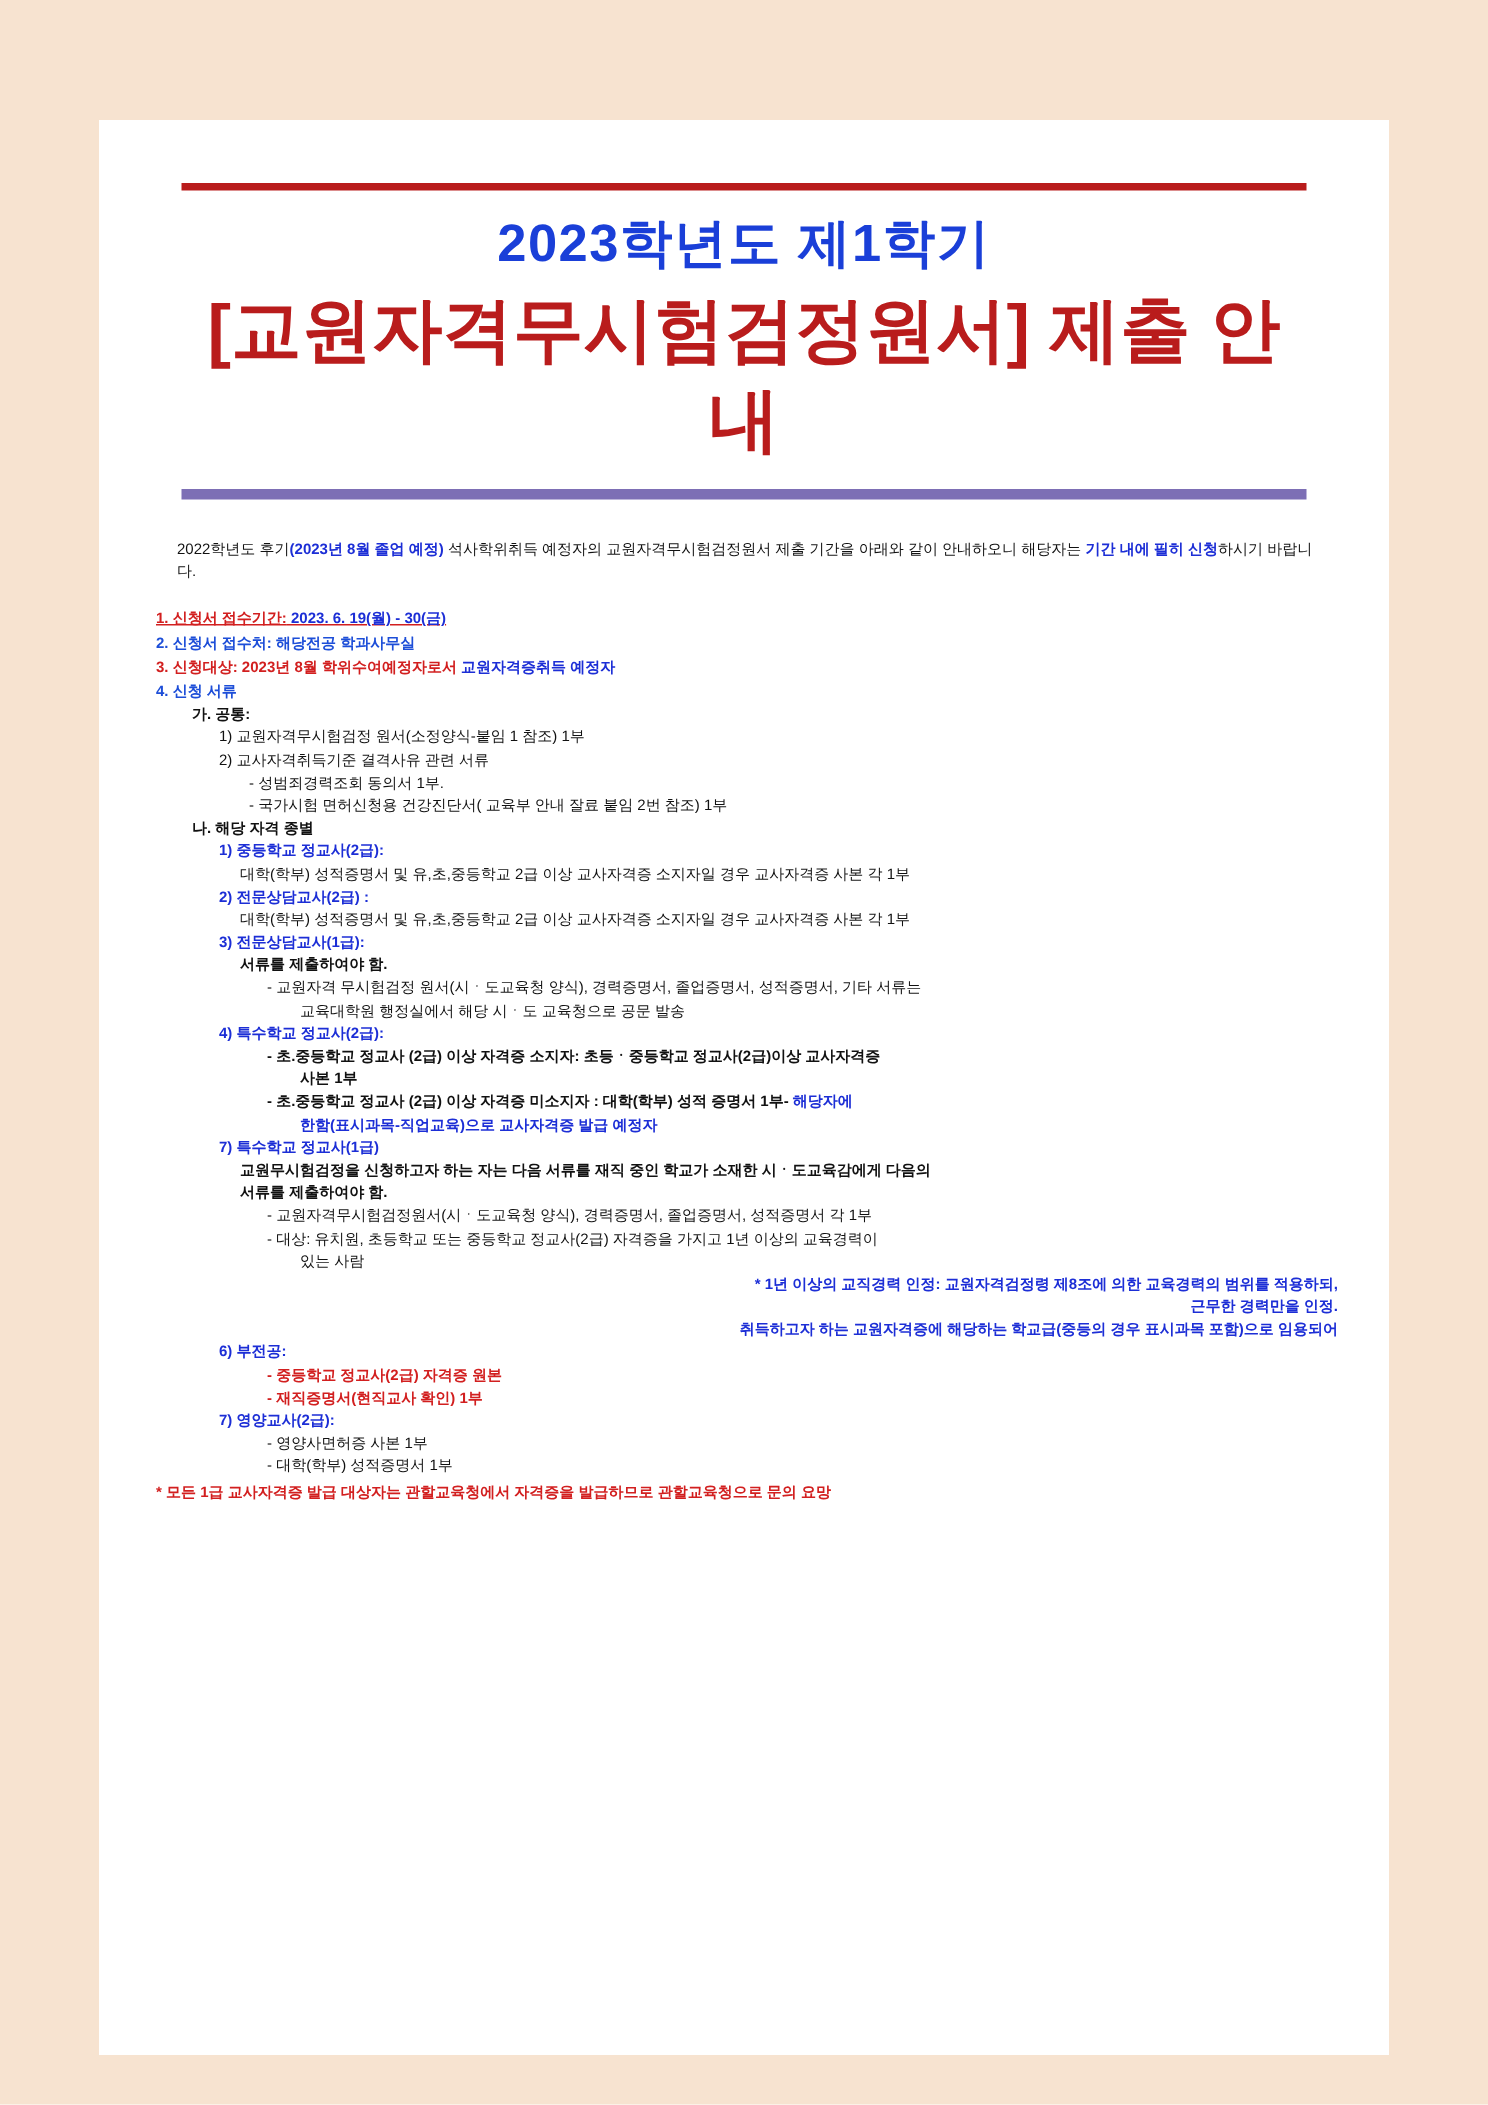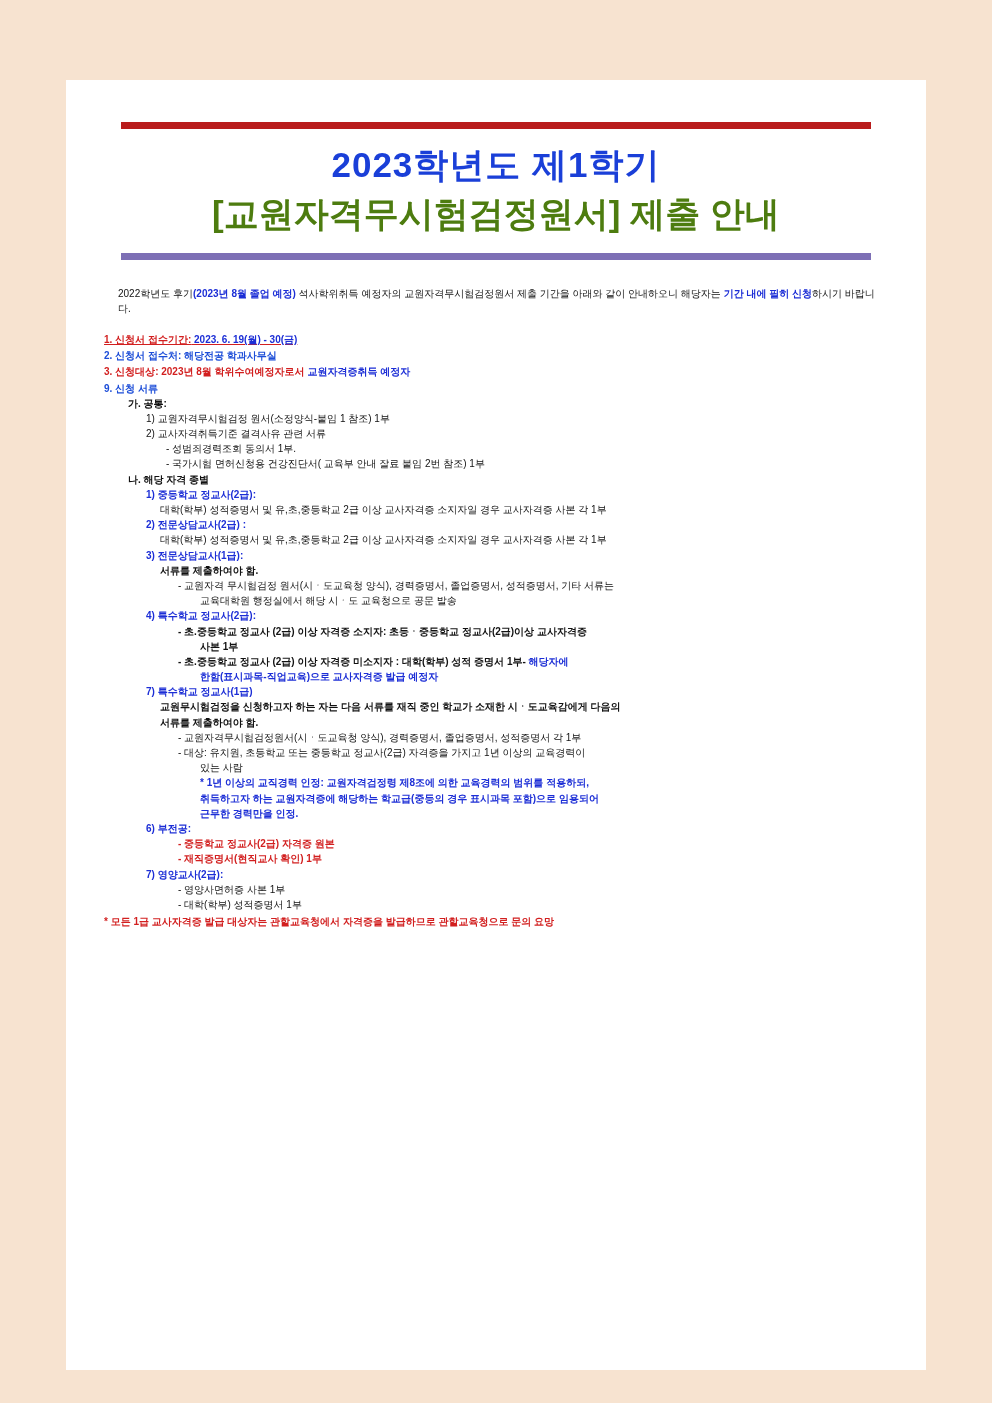--- a/index.html
+++ b/index.html
@@ -17,36 +17,36 @@
     position: absolute;
     left: 66px;
     top: 80px;
     width: 860px;
     height: 1290px;
     background: #ffffff;
     box-sizing: border-box;
   }
   .title-block {
     margin: 42px 55px 0 55px;
-    border-top: 7px solid #b91c1c;
+    border-top: 5px solid #b91c1c;
     border-bottom: 7px solid #7d6fb5;
     padding: 14px 0 16px 0;
     text-align: center;
   }
   .title-line1 {
     font-size: 35px;
     font-weight: bold;
     color: #1a3fd8;
     letter-spacing: 1px;
     line-height: 1.28;
   }
   .title-line2 {
-    font-size: 35px;
-    font-weight: bold;
-    color: #4d7c0f;
+    font-size: 47px;
+    font-weight: bold;
+    color: #b91c1c;
     letter-spacing: 0px;
     line-height: 1.28;
     margin-top: 4px;
   }
   .body-area {
     margin: 0 34px;
     padding-top: 26px;
     font-size: 10px;
     color: #111111;
     line-height: 1.52;
@@ -110,20 +110,21 @@
   }
   .note-star {
     padding-left: 4px;
     color: #d21f1f;
     font-weight: bold;
     margin-top: 2px;
   }
   .star-blue {
     color: #1c2ed6;
     font-weight: bold;
+    text-align: right;
   }
   .ind-cont {
     padding-left: 60px;
   }
   .ind-cont2 {
     padding-left: 78px;
   }
   .ind-cont3 {
     padding-left: 100px;
   }
@@ -147,21 +148,21 @@
     <div class="lvl1 red underline">
       <span>1. 신청서 접수기간:</span><span class="blue"> 2023. 6. 19(월) - 30(금)</span>
     </div>
 
     <div class="lvl1 black">2. 신청서 접수처:  해당전공 학과사무실</div>
 
     <div class="lvl1 red">
       <span>3. 신청대상</span><span class="blk">: 2023년 8월 학위수여예정자로서 </span><span class="blue">교원자격증취득 예정자</span>
     </div>
 
-    <div class="lvl1 black">9. 신청 서류</div>
+    <div class="lvl1 black">4. 신청 서류</div>
 
     <div class="lvl2">가.  공통:</div>
     <div class="lvl3">1) 교원자격무시험검정 원서(소정양식-붙임 1 참조)  1부</div>
     <div class="lvl3">2) 교사자격취득기준 결격사유 관련 서류</div>
     <div class="lvl4">- 성범죄경력조회 동의서 1부.</div>
     <div class="lvl4">- 국가시험 면허신청용 건강진단서( 교육부 안내 잘료 붙임 2번 참조) 1부</div>
 
     <div class="lvl2">나. 해당 자격 종별</div>
 
     <div class="lvl3 b blue">1) 중등학교 정교사(2급):</div>
@@ -183,22 +184,22 @@
     </div>
     <div class="ind-cont3 bold blue">한함(표시과목-직업교육)으로 교사자격증 발급 예정자</div>
 
     <div class="lvl3 b blue">7) 특수학교 정교사(1급)</div>
     <div class="ind-cont bold">교원무시험검정을 신청하고자 하는 자는 다음 서류를 재직 중인 학교가 소재한 시ㆍ도교육감에게 다음의</div>
     <div class="ind-cont bold">서류를 제출하여야 함.</div>
     <div class="ind-cont2">- 교원자격무시험검정원서(시ㆍ도교육청 양식),  경력증명서,  졸업증명서,  성적증명서 각 1부</div>
     <div class="ind-cont2">- 대상: 유치원, 초등학교 또는 중등학교 정교사(2급) 자격증을 가지고 1년 이상의 교육경력이</div>
     <div class="ind-cont3">있는 사람</div>
     <div class="ind-cont3 star-blue">* 1년 이상의 교직경력 인정:  교원자격검정령 제8조에 의한 교육경력의 범위를 적용하되,</div>
+    <div class="ind-cont3 star-blue">근무한 경력만을 인정.</div>
     <div class="ind-cont3 star-blue">취득하고자 하는 교원자격증에 해당하는 학교급(중등의 경우 표시과목 포함)으로 임용되어</div>
-    <div class="ind-cont3 star-blue">근무한 경력만을 인정.</div>
 
     <div class="lvl3 b blue">6) 부전공:</div>
     <div class="ind-cont2 bold red">- 중등학교 정교사(2급) 자격증 원본</div>
     <div class="ind-cont2 bold red">- 재직증명서(현직교사 확인) 1부</div>
 
     <div class="lvl3 b blue">7) 영양교사(2급):</div>
     <div class="ind-cont2">- 영양사면허증 사본 1부</div>
     <div class="ind-cont2">- 대학(학부) 성적증명서 1부</div>
 
     <div class="note-star">* 모든 1급 교사자격증 발급 대상자는 관할교육청에서 자격증을 발급하므로 관할교육청으로 문의 요망</div>

